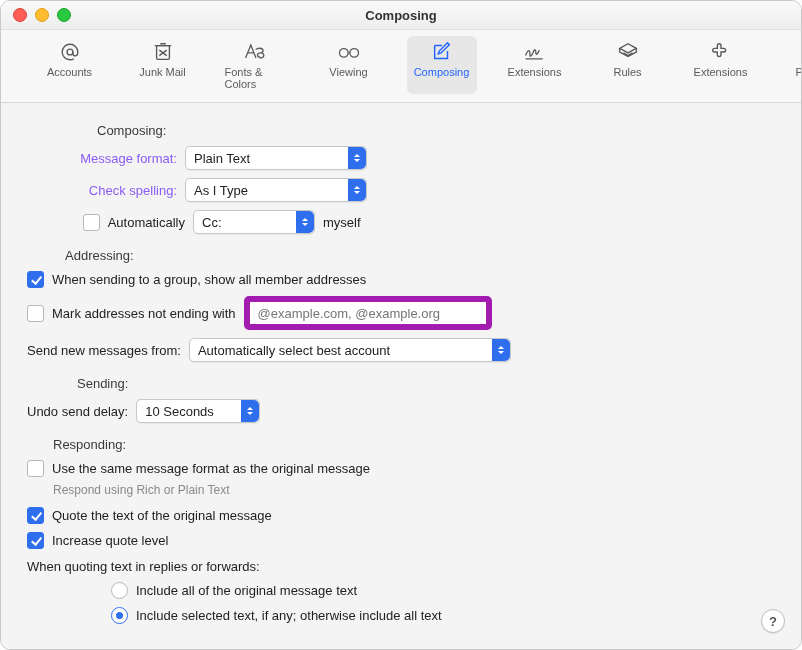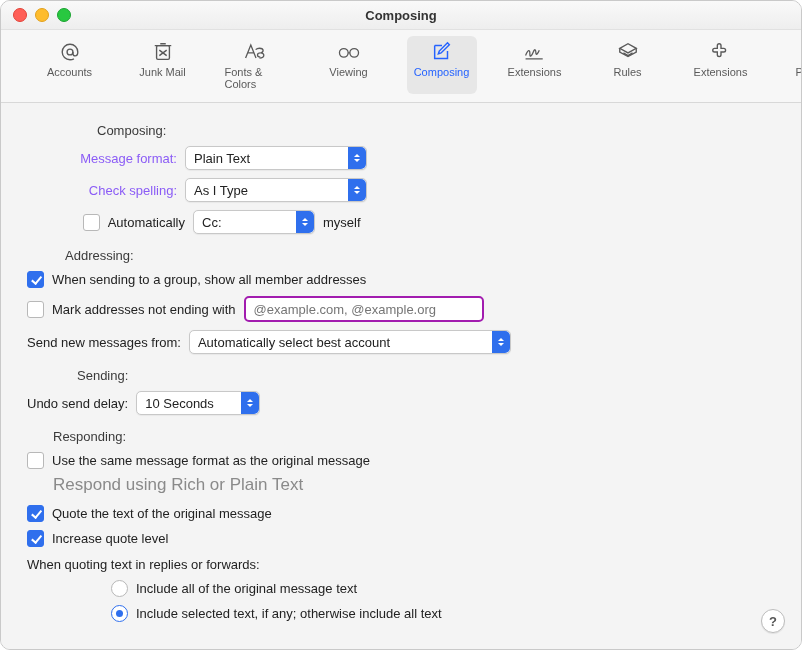--- a/index.html
+++ b/index.html
@@ -26,22 +26,22 @@
   .select{position:relative;display:inline-flex;align-items:center;height:22px;background:#fff;border:1px solid #c8c8c8;border-radius:5px;padding:0 22px 0 8px;font-size:13px;min-width:90px;box-shadow:0 0.5px 1px rgba(0,0,0,0.05);text-align:center;}
   .select .cap{position:absolute;right:0;top:0;bottom:0;width:18px;background:#2f6fed;border-radius:0 5px 5px 0;display:flex;flex-direction:column;align-items:center;justify-content:center;}
   .select .cap::before{content:"";border-left:3px solid transparent;border-right:3px solid transparent;border-bottom:3px solid #fff;margin-bottom:1px;}
   .select .cap::after{content:"";border-left:3px solid transparent;border-right:3px solid transparent;border-top:3px solid #fff;margin-top:1px;}
   .check{width:15px;height:15px;border-radius:3px;border:1px solid #b8b8b8;background:#fff;display:inline-flex;align-items:center;justify-content:center;flex:0 0 auto;}
   .check.on{background:#2f6fed;border-color:#2f6fed;}
   .check.on::after{content:"";width:4px;height:8px;border:solid #fff;border-width:0 2px 2px 0;transform:rotate(40deg) translateY(-1px);}
   .radio{width:15px;height:15px;border-radius:50%;border:1px solid #b8b8b8;background:#fff;display:inline-flex;align-items:center;justify-content:center;flex:0 0 auto;}
   .radio.on{border-color:#2f6fed;}
   .radio.on::after{content:"";width:7px;height:7px;border-radius:50%;background:#2f6fed;}
-  .hint{color:#8a8a8a;font-size:17px;margin-left:26px;margin-top:-2px;}
-  .text-input{height:22px;border:2px solid #a21caf;border-radius:5px;background:#fff;padding:0 8px;font-size:13px;color:#aaa;min-width:220px;}
+  .hint{color:#8a8a8a;font-size:12px;margin-left:26px;margin-top:-2px;}
+  .text-input{height:22px;border:6px solid #a21caf;border-radius:5px;background:#fff;padding:0 8px;font-size:13px;color:#aaa;min-width:220px;}
   .help{position:absolute;right:16px;bottom:16px;width:22px;height:22px;border-radius:50%;border:1px solid #bcbcbc;background:#fff;display:flex;align-items:center;justify-content:center;color:#555;font-weight:600;cursor:pointer;box-shadow:0 1px 1px rgba(0,0,0,0.08);}
   svg{display:block;}
 </style>
 </head>
 <body>
 
 <div class="window">
 
   <div class="titlebar">
     <div class="traffic">

